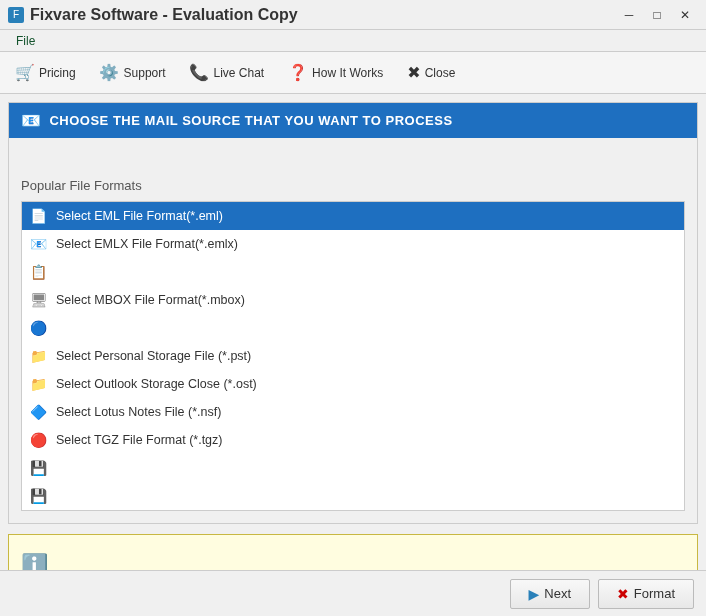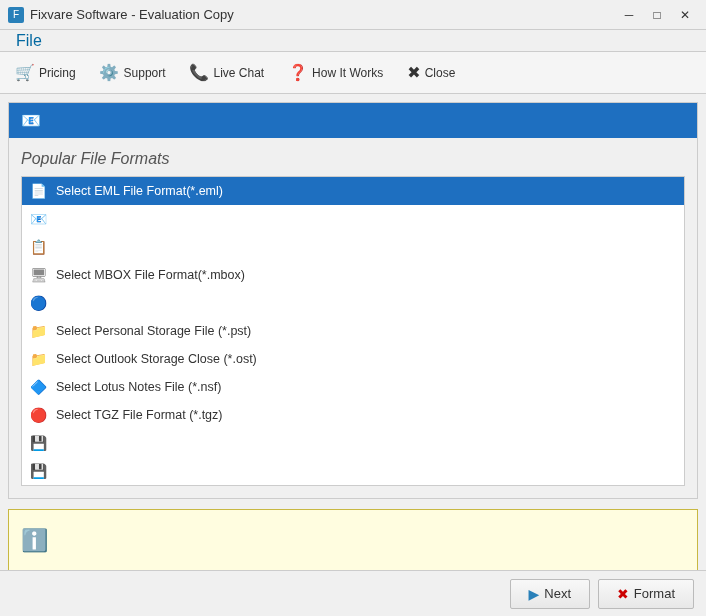--- a/index.html
+++ b/index.html
@@ -32,22 +32,23 @@
       height: 16px;
       background: #2980b9;
       border-radius: 2px;
       display: flex;
       align-items: center;
       justify-content: center;
       color: white;
       font-size: 10px;
     }
     .title-text {
-      font-size: 13px;
-      color: #333;
+      font-size: 16px;
+      color: #333;
+      font-weight: bold;
     }
     .title-controls {
       display: flex;
       gap: 2px;
     }
     .title-btn {
       width: 26px;
       height: 20px;
       border: none;
       background: transparent;
@@ -63,23 +64,23 @@
     .menu-bar {
       background: #f0f0f0;
       height: 22px;
       padding: 0 8px;
       display: flex;
       align-items: center;
       border-bottom: 1px solid #ccc;
     }
     .menu-item {
       padding: 2px 8px;
-      font-size: 16px;
-      cursor: pointer;
-      color: #0369a1;
+      font-size: 12px;
+      cursor: pointer;
+      color: #14532d;
     }
 
     
     .toolbar {
       background: #f5f5f5;
       height: 42px;
       display: flex;
       align-items: center;
       padding: 0 4px;
       border-bottom: 1px solid #ccc;
@@ -117,24 +118,24 @@
     .header-icon {
       font-size: 16px;
     }
 
     
     .content-area {
       padding: 12px;
     }
 
     .popular-label {
-      font-size: 16px;
+      font-size: 13px;
       color: #555;
       margin-bottom: 8px;
-      font-style: italic;
+      margin-top: 28px;
     }
 
     
     .format-list {
       border: 1px solid #ccc;
       background: white;
     }
     .format-item {
       display: flex;
       align-items: center;
@@ -272,34 +273,36 @@
     <button class="toolbar-btn">
       <span class="toolbar-icon">✖</span>
       <span>Close</span>
     </button>
   </div>
 
   <div style="margin:8px 8px 0 8px; border:1px solid #ccc;">
 
     <div class="section-header">
       <span class="header-icon">📧</span>
+      <span>CHOOSE THE MAIL SOURCE THAT YOU WANT TO PROCESS</span>
     </div>
 
     <div class="content-area">
       <div class="popular-label">Popular File Formats</div>
 
       <div class="format-list">
 
         <div class="format-item selected">
           <span class="format-item-icon icon-eml">📄</span>
           <span>Select EML File Format(*.eml)</span>
         </div>
 
         <div class="format-item">
           <span class="format-item-icon icon-emlx">📧</span>
+          <span>Select EMLX File Format(*.emlx)</span>
         </div>
 
         <div class="format-item">
           <span class="format-item-icon icon-msg">📋</span>
         </div>
 
         <div class="format-item">
           <span class="format-item-icon icon-mbox">🖥</span>
           <span>Select MBOX File Format(*.mbox)</span>
         </div>

